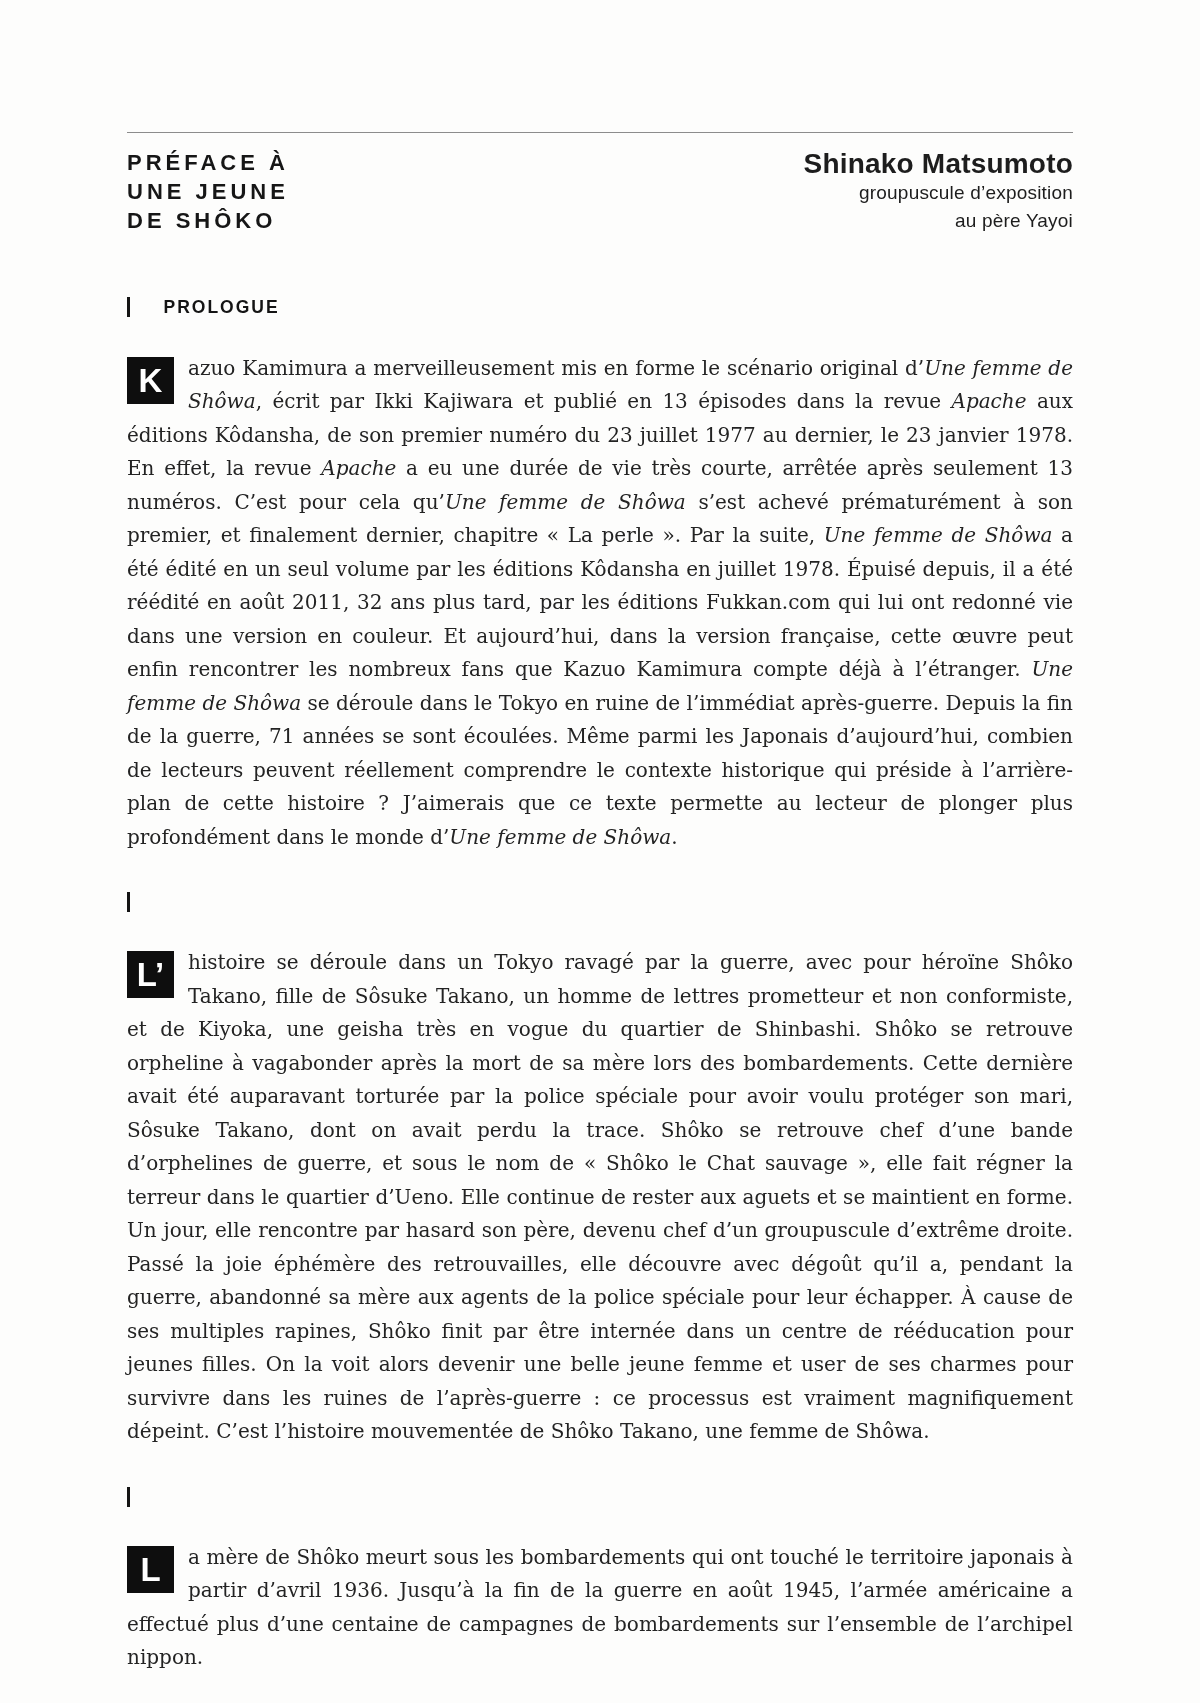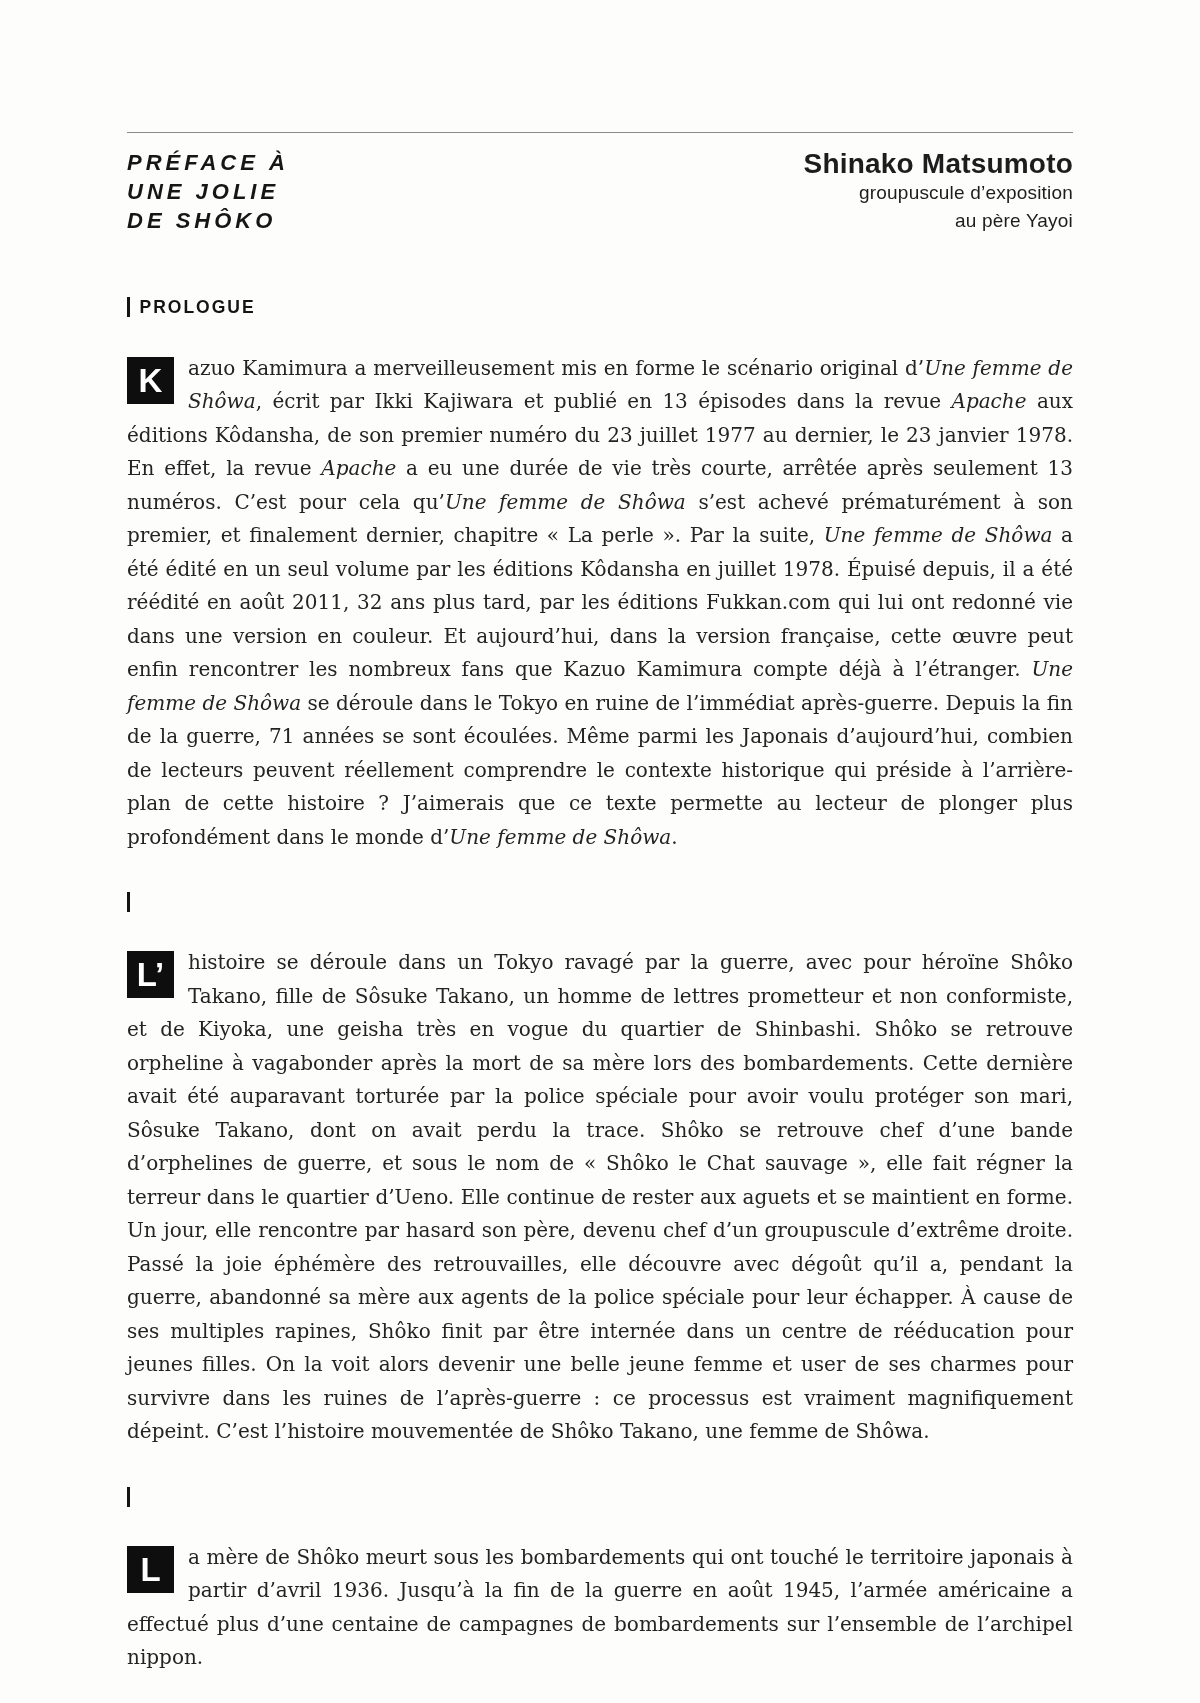--- a/index.html
+++ b/index.html
@@ -31,21 +31,20 @@
     align-items: flex-start;
   }
   .title {
     margin: 0;
     font-family: "Liberation Sans", sans-serif;
     font-weight: 700;
     font-size: 22px;
     line-height: 29px;
     letter-spacing: 4px;
     color: #161616;
-    font-style: italic;
   }
   .title .tline { display: block; }
   .credit {
     text-align: right;
     font-family: "Liberation Sans", sans-serif;
     font-size: 19px;
     line-height: 28.5px;
     color: #1d1d1d;
     letter-spacing: 0.2px;
     padding-top: 2px;
@@ -60,20 +59,21 @@
   .sec-heading {
     margin: 0;
     font-family: "Liberation Sans", sans-serif;
     font-weight: 700;
     font-size: 17.5px;
     line-height: 22px;
     letter-spacing: 2px;
     color: #141414;
     display: flex;
     align-items: center;
+    gap: 24px;
   }
   .bar {
     display: inline-block;
     width: 2.5px;
     height: 20px;
     background: #141414;
     margin-right: 10px;
     flex: 0 0 auto;
   }
   .body-text {
@@ -102,21 +102,21 @@
 </style>
 </head>
 <body>
 
 <div class="page">
   <div class="column">
 
     <header class="header">
       <h1 class="title">
         <span class="tline">PRÉFACE À</span>
-        <span class="tline">UNE JOLIE</span>
+        <span class="tline">UNE JEUNE</span>
         <span class="tline">DE SHÔKO</span>
       </h1>
       <div class="credit">
         <div class="name">Shinako Matsumoto</div>
         <div>groupuscule d’exposition</div>
         <div>au père Yayoi</div>
       </div>
     </header>
 
     <main id="sections">

